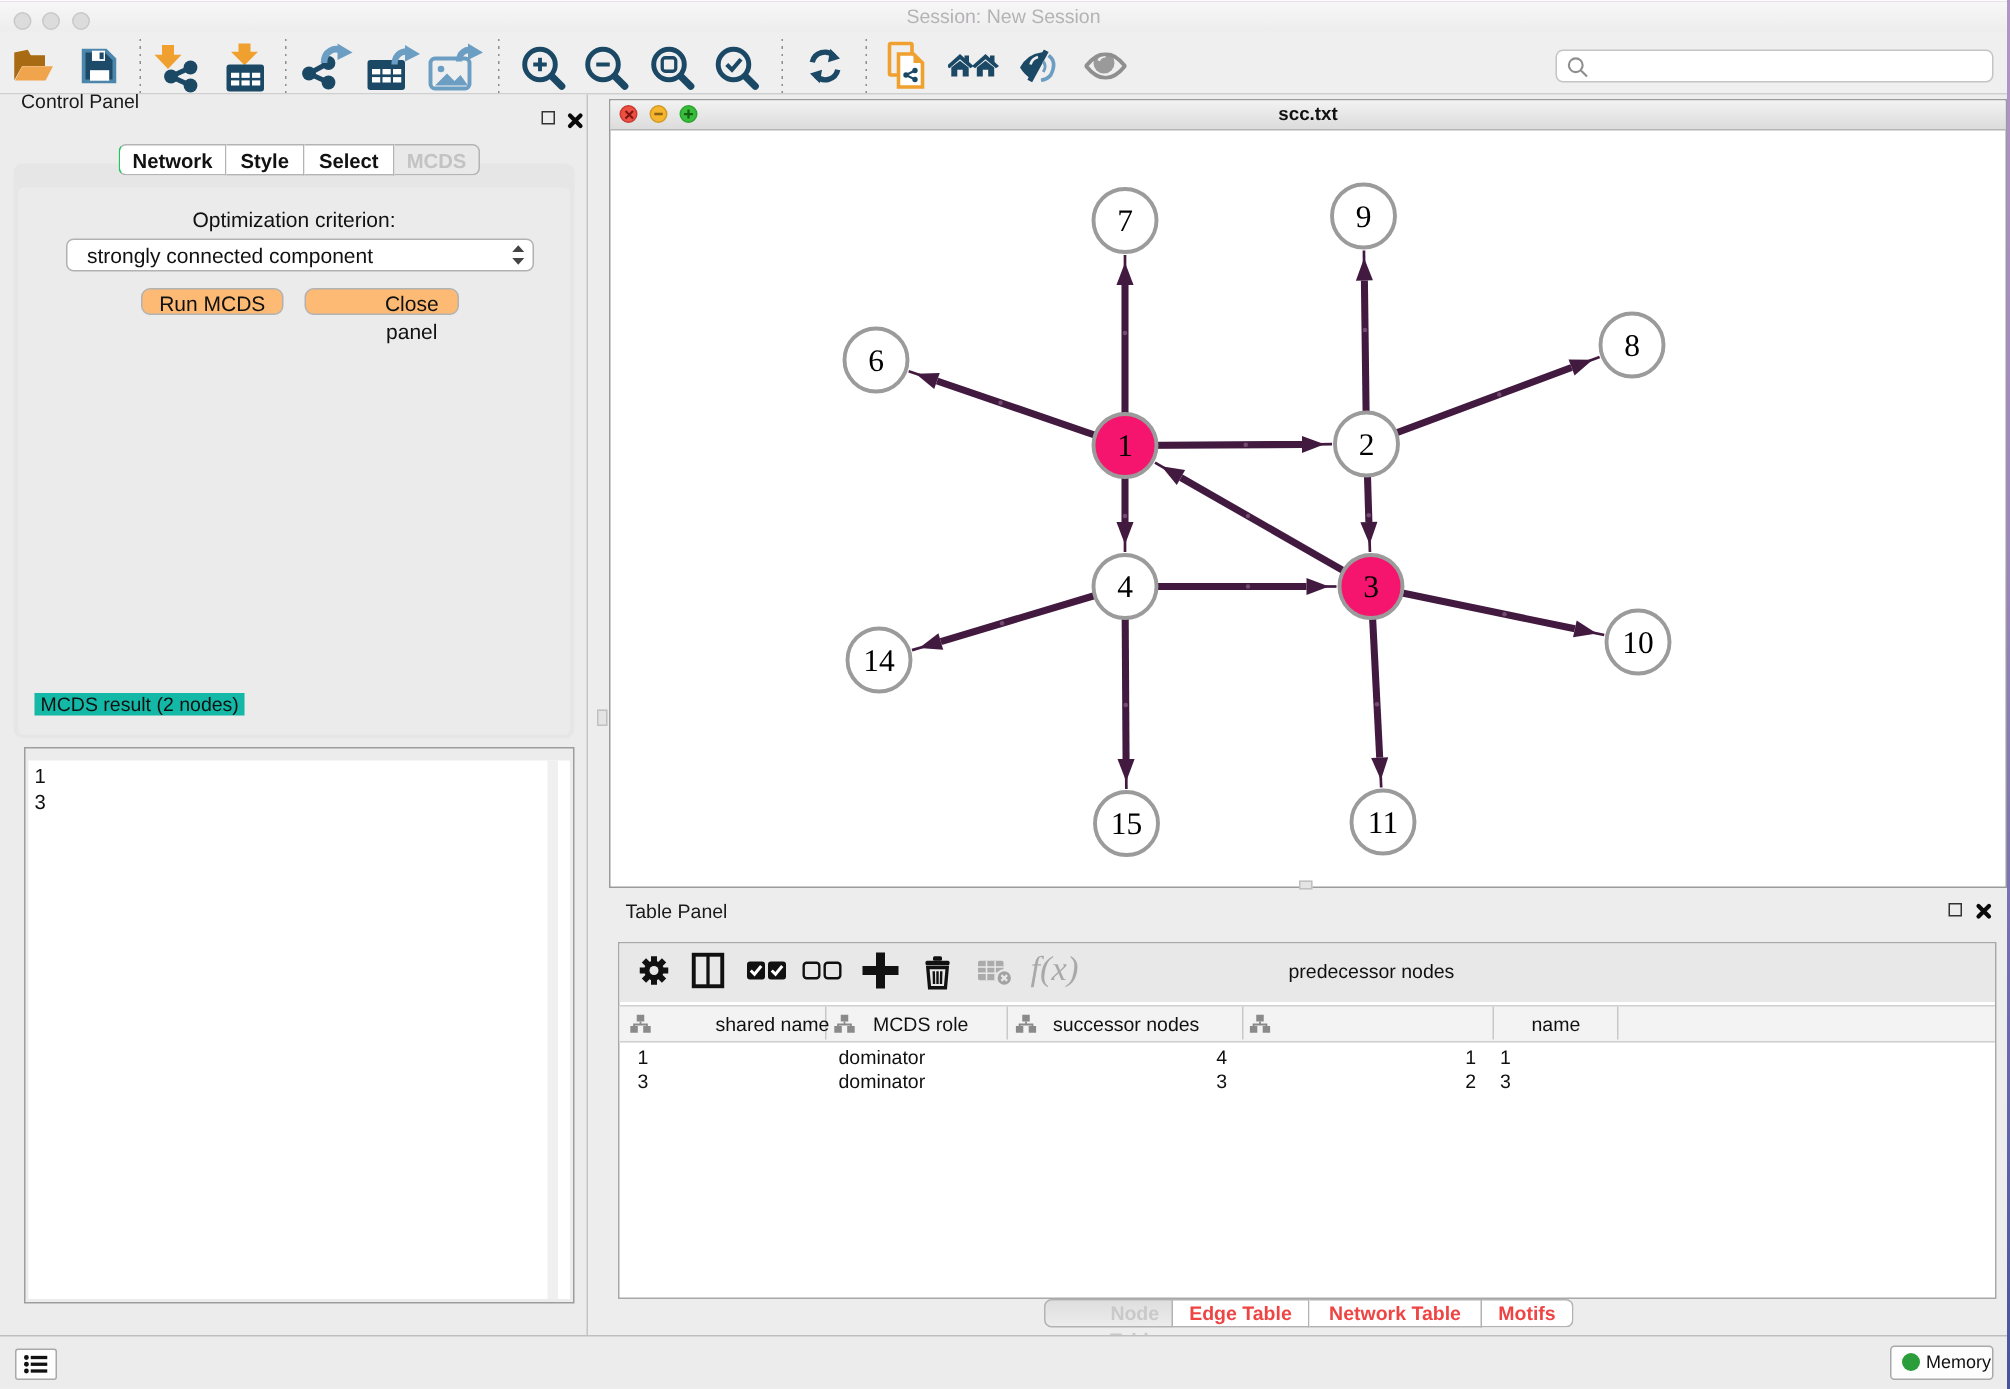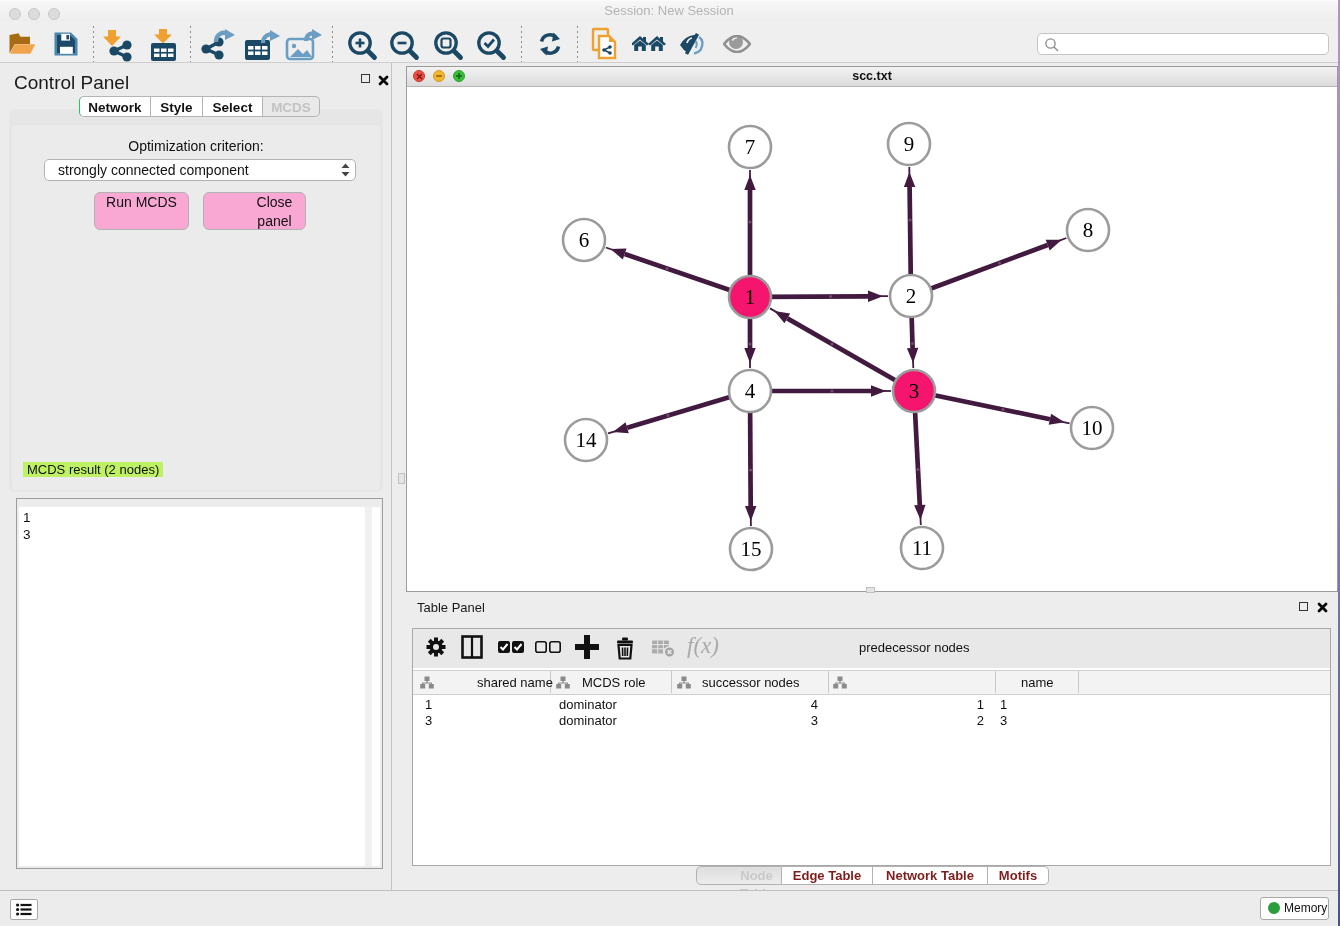--- a/index.html
+++ b/index.html
@@ -10,51 +10,51 @@
  border-radius:7px 8px 0 0;overflow:hidden;}
 #titlebar{left:0;top:0;width:1338px;height:21px;
  background:linear-gradient(180deg,#f7f7f7,#ededed);border-top:1px solid #fcfcfc;box-sizing:border-box;}
 .tl{top:8px;width:12px;height:12px;border-radius:50%;background:#dcdcdc;border:1px solid #c8c8c8;box-sizing:border-box;}
 #wtitle{left:0;top:3px;width:1338px;text-align:center;font-size:13px;color:#b5b3b5;}
 #toolbar{left:0;top:21px;width:1338px;height:42px;background:#efefef;border-bottom:1px solid #cfcfcf;box-sizing:border-box;}
 .tsep{top:26px;height:36px;width:1.4px;background:repeating-linear-gradient(180deg,#8d8d8d 0 1.5px,rgba(0,0,0,0) 1.5px 5px);}
 #searchbox{left:1037px;top:33px;width:292px;height:22px;background:#fff;border:1px solid #c4c4c4;border-radius:5px;box-sizing:border-box;}
 
 #cpanel{left:0;top:63px;width:392px;height:828px;background:#ececec;border-right:1px solid #c4c4c4;box-sizing:border-box;}
-#cptitle{left:14px;top:72px;font-size:19px;color:#1a1a1a;}
+#cptitle{left:14px;top:60px;font-size:13px;color:#1a1a1a;}
 #tabpane{left:9px;top:109px;width:374px;height:383px;background:#e6e6e6;border-radius:6px;}
 #tabinner{left:12px;top:125px;width:368px;height:365px;background:#ebebeb;border-radius:4px;}
 .tabrow{top:96px;height:21px;display:flex;}
 .tab{height:21px;line-height:21px;font-size:13.5px;font-weight:bold;text-align:center;color:#111;
  background:#fff;border:1px solid #b4b4b4;border-left:none;box-sizing:border-box;}
 .tab.first{border-left:1px solid #22c55e;border-radius:5px 0 0 5px;}
 .tab.last{border-radius:0 5px 5px 0;}
 .tab.sel{background:#e9e9e9;color:#c3c3c3;}
 #optlabel{left:9px;top:138px;width:374px;text-align:center;font-size:14px;color:#111;}
 #dropdown{left:44px;top:159px;width:312px;height:22px;background:#fff;border:1px solid #b2b2b2;border-radius:5px;box-sizing:border-box;font-size:14px;line-height:20px;color:#111;padding-left:13px;}
-.btn{height:38px;background:#f9a8d4;border:1px solid #b2b2b2;border-radius:6px;box-sizing:border-box;font-size:14px;line-height:19px;text-align:center;color:#111;}
+.btn{height:18px;background:#fdba74;border:1px solid #b2b2b2;border-radius:6px;box-sizing:border-box;font-size:14px;line-height:19px;text-align:center;color:#111;}
 
 #mcdsbox{left:16px;top:498px;width:367px;height:371px;border:1px solid #9d9d9d;box-sizing:border-box;}
-#mcdslabel{left:23px;top:462px;background:#bef264;padding:0 4px;font-size:13px;color:#111;}
+#mcdslabel{left:23px;top:462px;background:#14b8a6;padding:0 4px;font-size:13px;color:#111;}
 #mcdswhite{left:19px;top:507px;width:361px;height:359px;background:#fff;}
 #mcdsscroll{left:365px;top:507px;width:7px;height:359px;background:#f0f0f0;}
 
 #netwin{left:406px;top:66px;width:932px;height:526px;background:#fff;border:1px solid #9b9b9b;box-sizing:border-box;}
 #nettitle{left:0;top:0;width:930px;height:20px;background:linear-gradient(180deg,#f2f2f2,#dcdcdc);border-bottom:1px solid #b5b5b5;box-sizing:border-box;}
 .gl{top:4px;width:12px;height:12px;border-radius:50%;box-sizing:border-box;}
 
 #tpanel-title{left:417px;top:600px;font-size:13px;color:#1a1a1a;}
 #tblbox{left:412px;top:628px;width:919px;height:238px;background:#fff;border:1px solid #a8a8a8;box-sizing:border-box;}
 #tbltoolbar{left:0;top:0;width:917px;height:39px;background:#e8e8e8;}
 #thead{width:917px;height:25px;background:#f3f3f3;border-top:1px solid #cfcfcf;border-bottom:1px solid #cfcfcf;box-sizing:border-box;}
 .hsep{top:1px;height:22px;width:0;border-left:1px solid #c9c9c9;}
 .hlab{top:4px;font-size:13px;color:#111;}
 .cell{font-size:13px;color:#111;height:16px;line-height:16px;}
 
-.btab{top:866px;height:19px;line-height:18px;font-size:13px;font-weight:bold;text-align:center;background:#fff;border:1px solid #b2b2b2;border-left:none;box-sizing:border-box;color:#7f1d1d;}
+.btab{top:866px;height:19px;line-height:18px;font-size:13px;font-weight:bold;text-align:center;background:#fff;border:1px solid #b2b2b2;border-left:none;box-sizing:border-box;color:#ef4444;}
 
 #statusbar{left:0;top:890px;width:1338px;height:35px;background:#ececec;border-top:1px solid #bfbfbf;box-sizing:border-box;}
 </style></head>
 <body>
 <div class="abs" id="win"></div>
 <div class="abs" id="titlebar"></div>
 <div class="abs tl" style="left:9px;"></div>
 <div class="abs tl" style="left:28px;"></div>
 <div class="abs tl" style="left:48px;"></div>
 <div class="abs" id="wtitle">Session: New Session</div>

